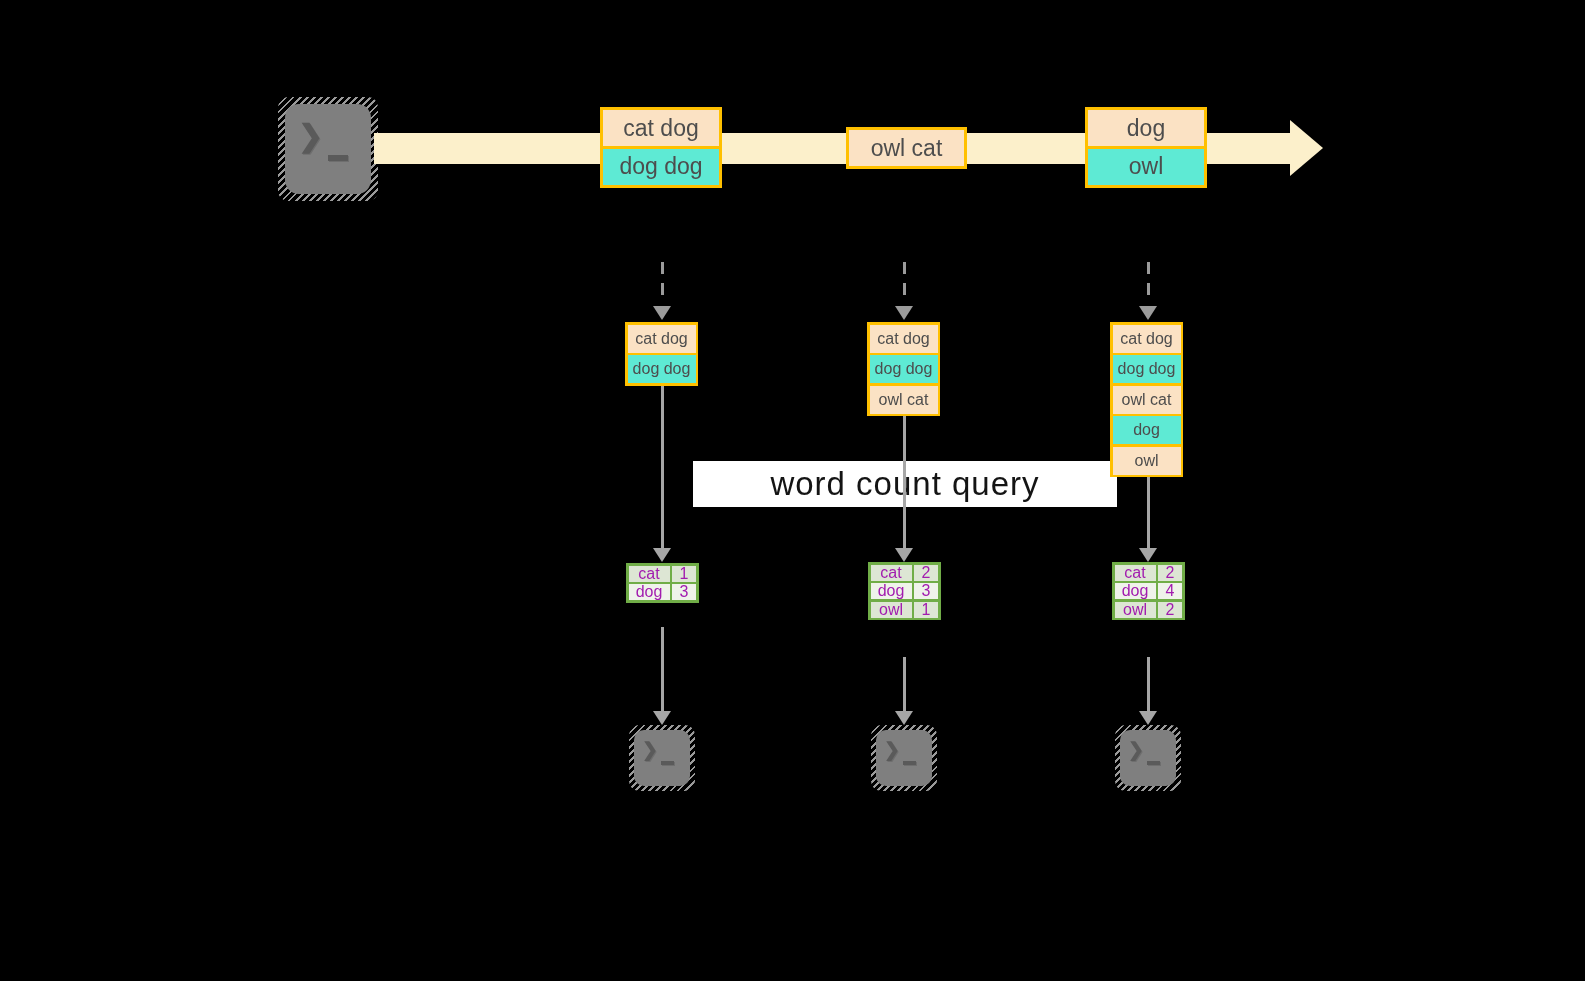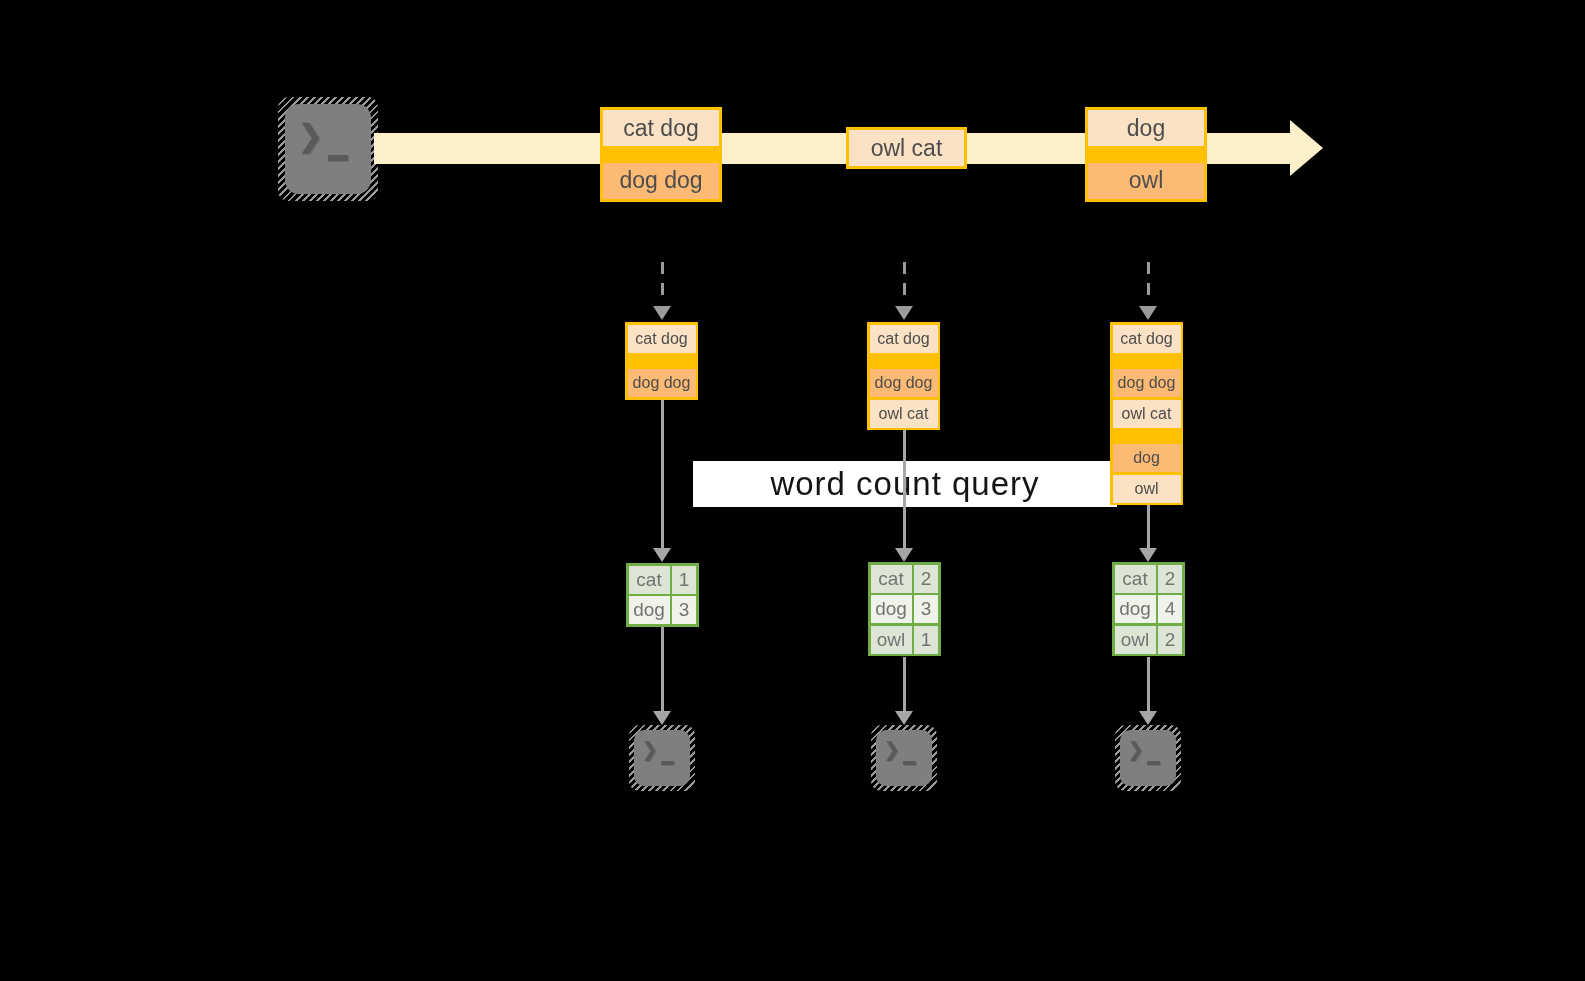--- a/index.html
+++ b/index.html
@@ -20,21 +20,21 @@
   .shaft-head{position:absolute;left:1290px;top:120px;width:0;height:0;
     border-top:28px solid rgba(0,0,0,0);border-bottom:28px solid rgba(0,0,0,0);
     border-left:33px solid #fcf0cb;}
   
   .obox{position:absolute;background:#ffc000;display:grid;gap:2.5px;padding:3px;}
   .obox .wrow{display:flex;align-items:center;justify-content:center;
     color:#4d4d4d;}
   .obox.big .wrow{height:36px;font-size:23px;}
   .obox.small .wrow{height:28px;font-size:16px;}
   .wrow.dark{background:#fbe2c4;}
-  .wrow.lite{background:#fdba74;margin-top:14px;}
+  .wrow.lite{background:#5eead4;}
   #event-1{left:600px;top:107px;width:116px;}
   #event-2{left:846px;top:127px;width:115px;}
   #event-3{left:1085px;top:107px;width:116px;}
   #stack-1{left:625px;top:322px;width:68px;padding:2.5px;z-index:5;}
   #stack-2{left:867px;top:322px;width:68px;padding:2.5px;z-index:5;}
   #stack-3{left:1110px;top:322px;width:68px;padding:2.5px;z-index:5;}
   
   .dash-line{position:absolute;width:3px;height:42px;top:262px;
     background:repeating-linear-gradient(180deg,#9b9b9b 0 12px,rgba(0,0,0,0) 12px 21px);}
   .dash-head{position:absolute;top:306px;width:0;height:0;
@@ -45,22 +45,22 @@
   .flow-head{position:absolute;width:0;height:0;z-index:4;
     border-left:9px solid rgba(0,0,0,0);border-right:9px solid rgba(0,0,0,0);
     border-top:14px solid #a6a6a6;}
   
   #query-band{position:absolute;left:693px;top:461px;width:424px;height:46px;
     background:#ffffff;z-index:3;display:flex;align-items:center;justify-content:center;}
   #query-band span{font-size:33px;font-weight:300;color:#141414;letter-spacing:1px;}
   
   .gtable{position:absolute;background:#70ad47;display:grid;
     grid-template-columns:41px 24px;gap:2.5px;padding:2.5px;z-index:5;}
-  .gcell{height:28px;display:flex;align-items:center;justify-content:center;
-    font-size:19px;color:#737373;}
+  .gcell{height:16px;display:flex;align-items:center;justify-content:center;
+    font-size:16px;color:#a21caf;}
   .gcell.gdark{background:#dde6d4;}
   .gcell.glite{background:#eff3ea;}
   #table-1{left:626px;top:563px;}
   #table-2{left:868px;top:562px;}
   #table-3{left:1112px;top:562px;}
 </style>
 </head>
 <body>
 
 <div id="canvas">

